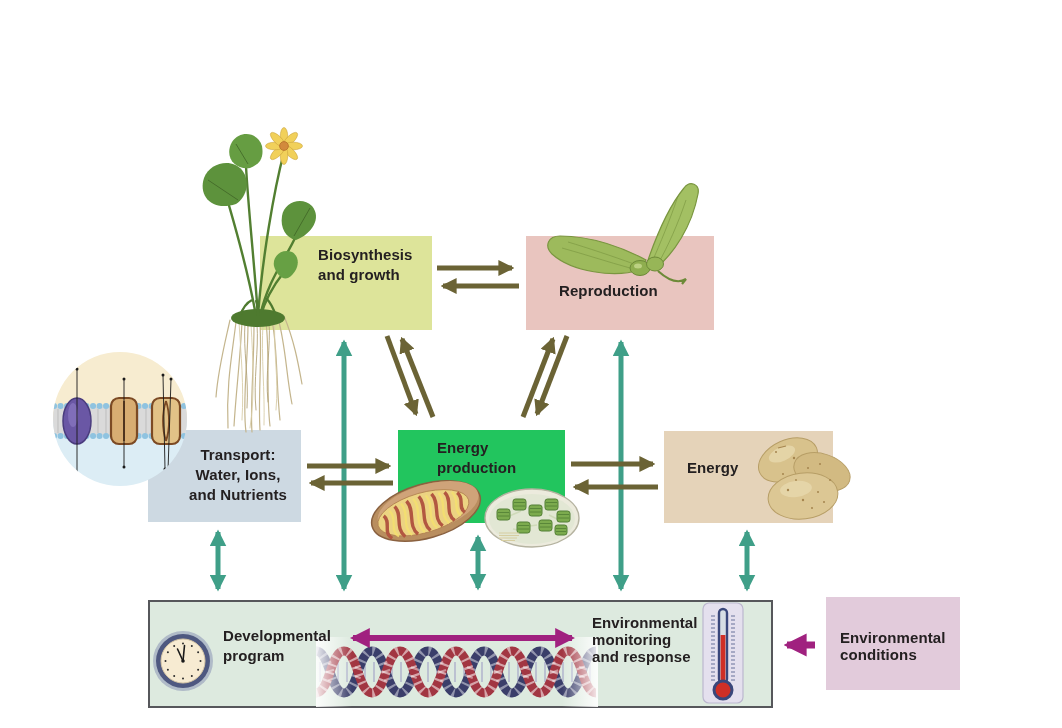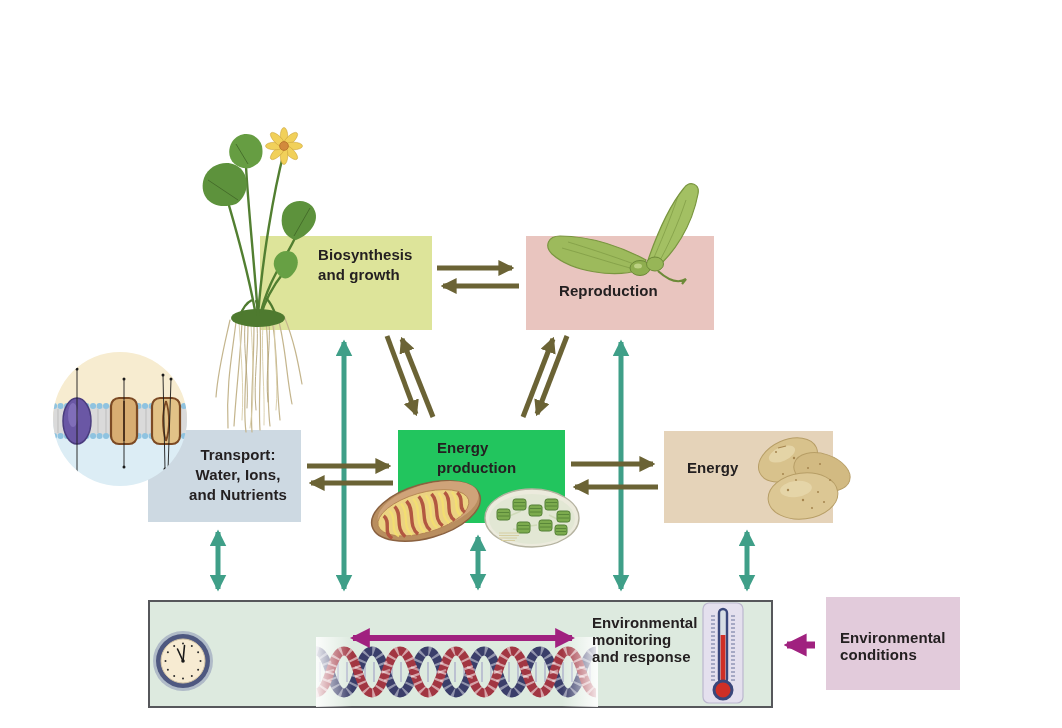--- a/index.html
+++ b/index.html
@@ -36,20 +36,22 @@
   <div class="box" style="left:398px;top:430px;width:167px;height:93px;background:#22c55e;">
     <span class="label" style="left:39px;top:8px;">Energy
 production</span>
   </div>
 
   <div class="box" style="left:664px;top:431px;width:169px;height:92px;background:#e5d3b9;">
     <span class="label" style="left:23px;top:27px;">Energy</span>
   </div>
 
   <div class="box panel" style="left:148px;top:600px;width:625px;height:108px;background:#ddeadf;">
+    <span class="label" style="left:73px;top:24px;">Developmental
+program</span>
     <span class="label tight" style="left:442px;top:12px;">Environmental
 monitoring
 and response</span>
 
     <svg class="illus" style="left:2px;top:28px;" width="62" height="62" viewBox="0 0 62 62">
       <circle cx="31" cy="31" r="30" fill="#8b93b5" opacity=".55"></circle>
       <circle cx="31" cy="31" r="27" fill="#4e5880"></circle>
       <circle cx="31" cy="31" r="22" fill="#f7ebd2" stroke="#d9c9a8" stroke-width="1"></circle>
       <g fill="#2a2a2a">
         <circle cx="31" cy="13.5" r="1"></circle>

